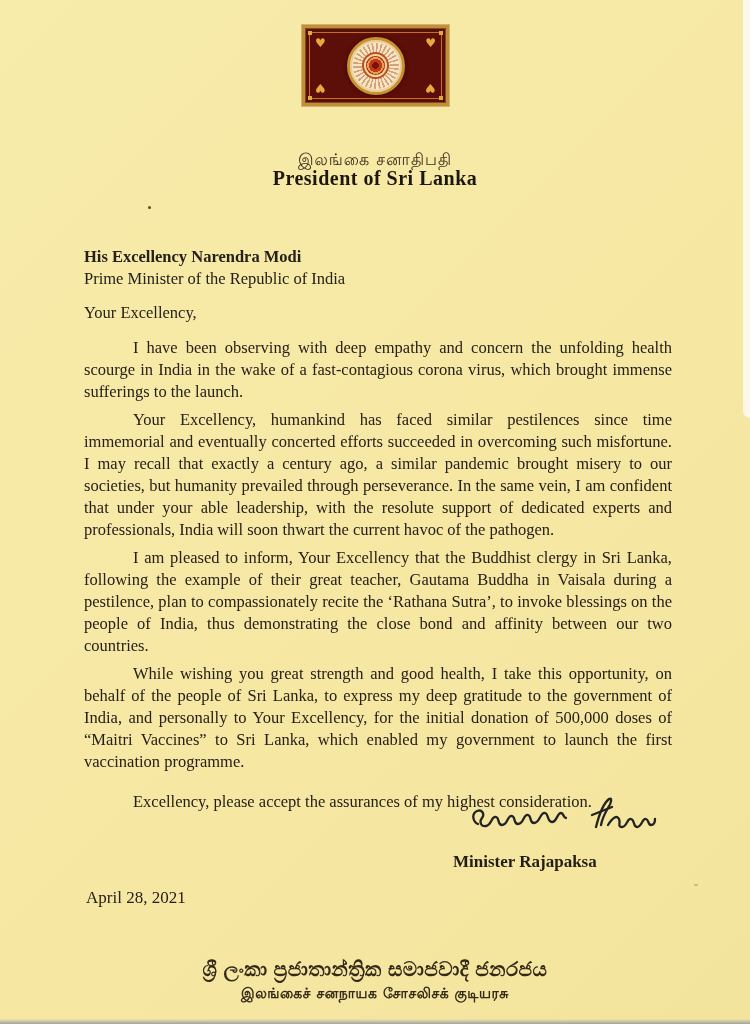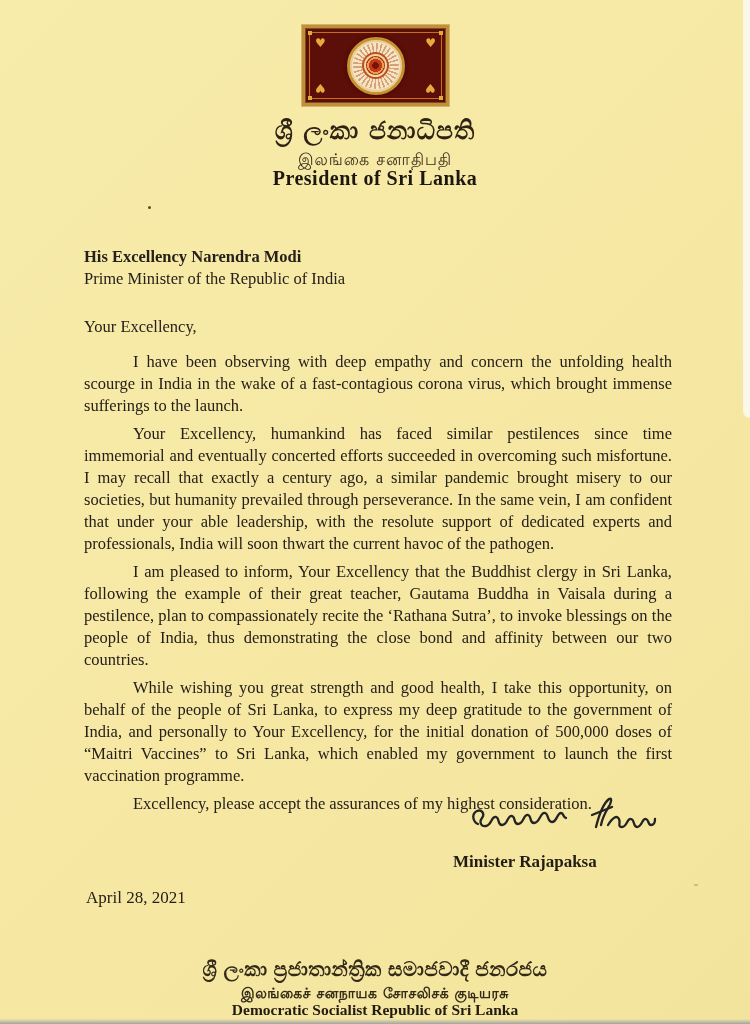--- a/index.html
+++ b/index.html
@@ -69,24 +69,24 @@
   .hdr-english {
     top: 167px; font-size: 20px; font-weight: bold; color: #1c1710; letter-spacing: .5px;
   }
 
   
   .body-text {
     position: absolute; left: 84px; top: 246px; width: 588px;
     font-size: 16.5px; line-height: 22px; text-align: justify;
   }
   .recipient-name { font-weight: bold; }
-  .salutation { margin-top: 26px; }
+  .salutation { margin-top: 12px; }
   .para { margin-top: 6px; text-indent: 49px; }
   .para.first { margin-top: 13px; }
-  .closing { margin-top: 6px; text-indent: 49px; }
+  .closing { margin-top: 18px; text-indent: 49px; }
 
   
   .signature { position: absolute; left: 462px; top: 794px; }
   .signer-name {
     position: absolute; left: 453px; top: 852px;
     font-size: 17px; font-weight: bold; color: #221c15;
   }
   .date-line { position: absolute; left: 86px; top: 888px; font-size: 17px; }
 
   
@@ -130,21 +130,20 @@
       <span class="leaf leaf-tr">♥</span>
       <span class="leaf leaf-bl">♥</span>
       <span class="leaf leaf-br">♥</span>
       <div class="medallion">
         <div class="spokes"></div>
         <div class="core"></div>
       </div>
     </div>
   </div>
 
-  <div class="hdr hdr-sinhala">ශ්‍රී ලංකා ජනාධිපති</div>
   <div class="hdr hdr-tamil">இலங்கை சனாதிபதி</div>
   <div class="hdr hdr-english">President of Sri Lanka</div>
 
   <div class="body-text">
     <div class="recipient-name">His Excellency Narendra Modi</div>
     <div class="recipient-title">Prime Minister of the Republic of India</div>
     <div class="salutation">Your Excellency,</div>
     <p class="para first">I have been observing with deep empathy and concern the unfolding health scourge in India in the wake of a fast-contagious corona virus, which brought immense sufferings to the launch.</p>
     <p class="para">Your Excellency, humankind has faced similar pestilences since time immemorial and eventually concerted efforts succeeded in overcoming such misfortune. I may recall that exactly a century ago, a similar pandemic brought misery to our societies, but humanity prevailed through perseverance. In the same vein, I am confident that under your able leadership, with the resolute support of dedicated experts and professionals, India will soon thwart the current havoc of the pathogen.</p>
     <p class="para">I am pleased to inform, Your Excellency that the Buddhist clergy in Sri Lanka, following the example of their great teacher, Gautama Buddha in Vaisala during a pestilence, plan to compassionately recite the ‘Rathana Sutra’, to invoke blessings on the people of India, thus demonstrating the close bond and affinity between our two countries.</p>
@@ -159,20 +158,19 @@
       <path d="M130,21 l20,-8"></path>
       <path d="M146,31 c5,-8 9,-10 11,-6 c2,4 -2,8 3,8 c5,0 5,-9 9,-8 c4,1 2,8 6,8 c5,0 5,-9 9,-8 c3,1 2,6 5,6 c3,0 4,-3 4,-6"></path>
     </g>
   </svg>
   <div class="signer-name">Minister Rajapaksa</div>
 
   <div class="date-line">April 28, 2021</div>
 
   <div class="ftr ftr-sinhala">ශ්‍රී ලංකා ප්‍රජාතාන්ත්‍රික සමාජවාදී ජනරජය</div>
   <div class="ftr ftr-tamil">இலங்கைச் சனநாயக சோசலிசக் குடியரசு</div>
-  <div class="ftr ftr-english">Democratic Socialist Republic of Sri Lanka</div>
 
   <div class="edge-right"></div>
   <div class="edge-bottom"></div>
   <div class="speck1"></div>
   <div class="speck2"></div>
 
 </div>
 
 </body></html>

